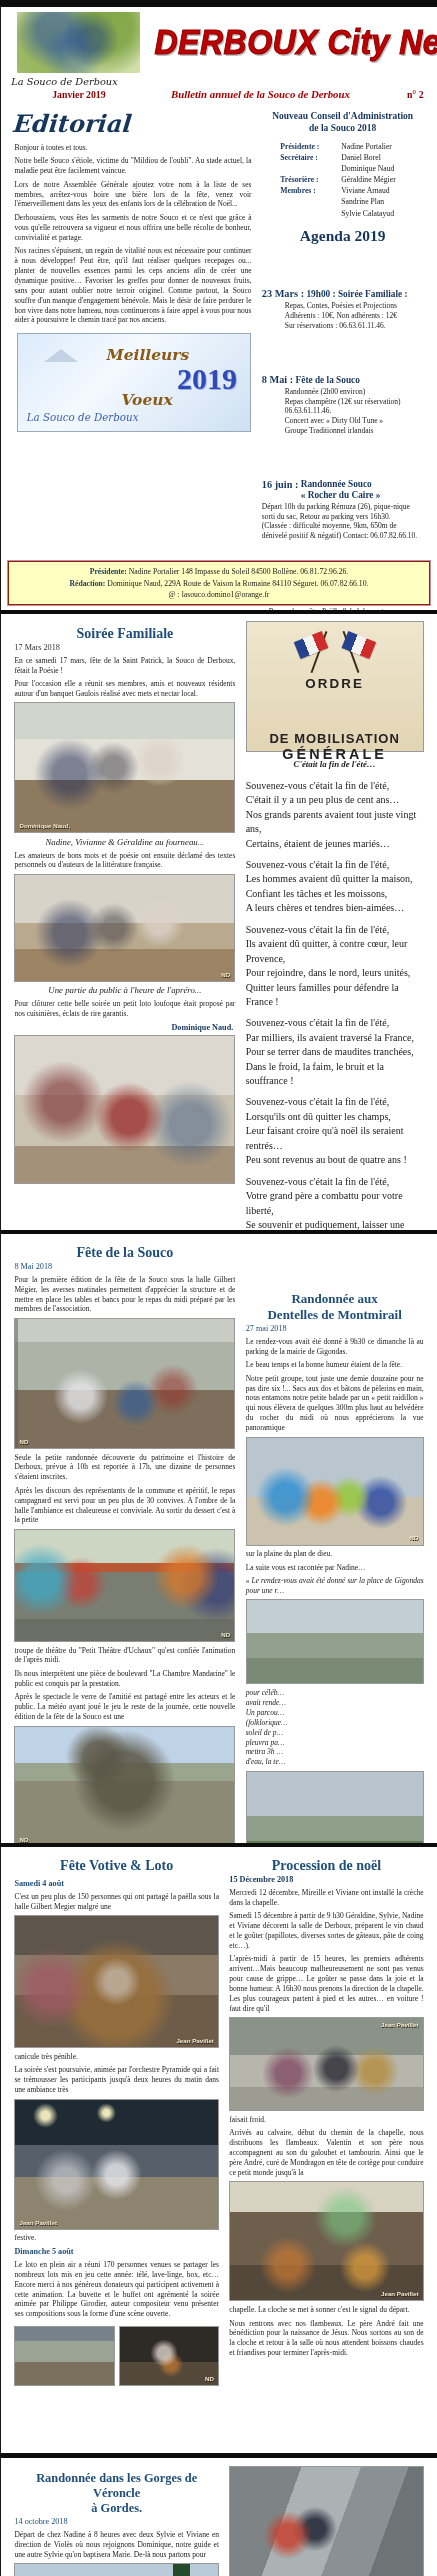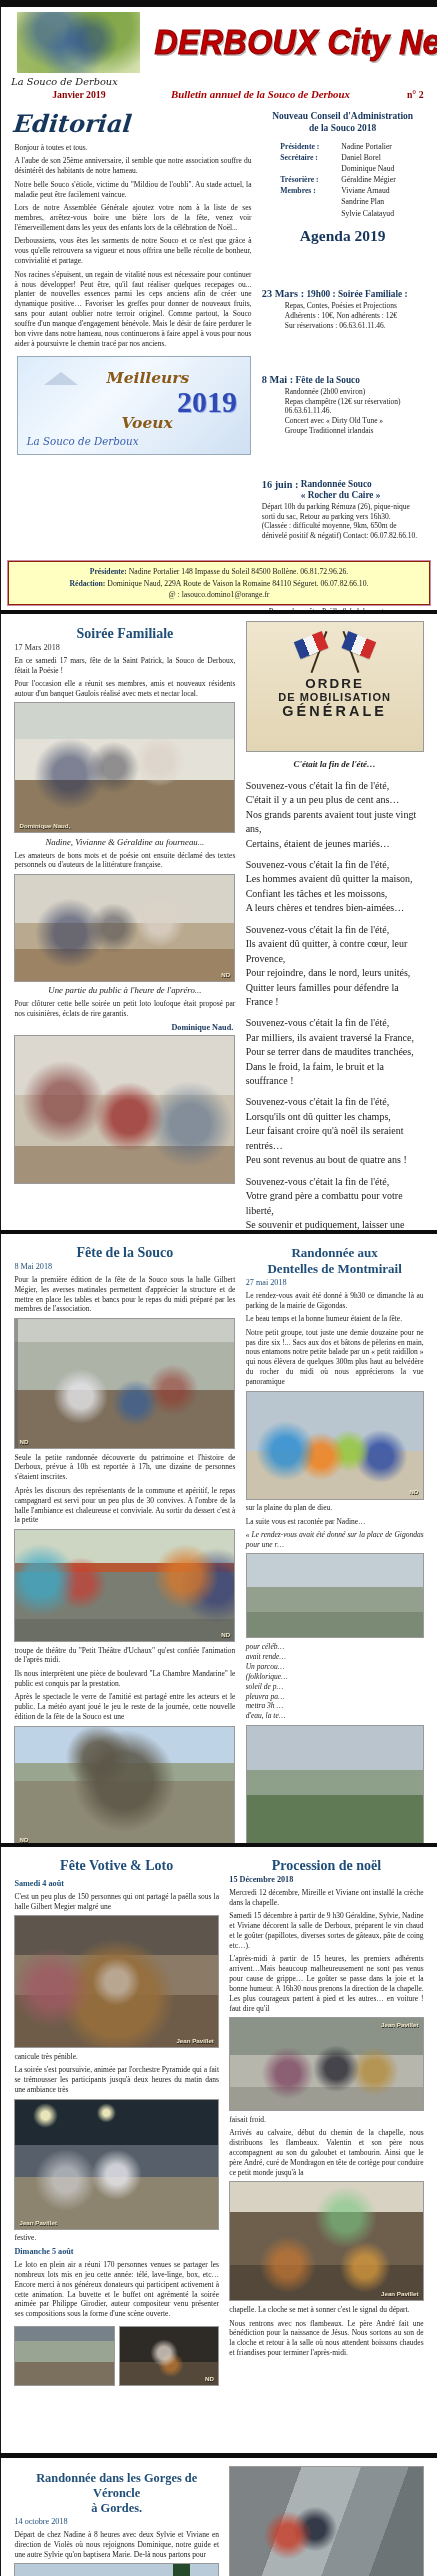--- a/index.html
+++ b/index.html
@@ -68,21 +68,21 @@
   .ph-loto:before{content:"";position:absolute;inset:0;
      background:radial-gradient(circle at 22% 45%, rgba(120,40,40,.6) 0 10%, transparent 22%),
      radial-gradient(circle at 52% 55%, rgba(150,30,30,.7) 0 12%, transparent 25%),
      radial-gradient(circle at 80% 60%, rgba(60,90,130,.5) 0 10%, transparent 22%);}
   .ph-poster{height:129px;background:linear-gradient(180deg,#efe6ce,#e2d5b4);}
   .flagL,.flagR{position:absolute;top:13.4px;width:30px;height:17.5px;background:linear-gradient(90deg,#25408f 0 33%,#f4f4f4 33% 66%,#cf2b2b 66%);box-shadow:0 0.5px 1px rgba(0,0,0,.4);}
   .flagL{left:49px;transform:rotate(-22deg);} .flagR{right:49px;transform:rotate(22deg);}
   .pole1,.pole2{position:absolute;top:7.2px;width:1.5px;height:44px;background:#3a2d1a;}
   .pole1{left:71px;transform:rotate(20deg);} .pole2{right:71px;transform:rotate(-20deg);}
   .poster-l1{margin-top:54px;font-family:"Liberation Sans",sans-serif;font-weight:900;font-size:13.4px;letter-spacing:2.1px;text-align:center;color:#222;}
-  .poster-l2{font-family:"Liberation Sans",sans-serif;font-weight:900;font-size:11px;letter-spacing:1px;text-align:center;color:#222;}
+  .poster-l2{font-family:"Liberation Sans",sans-serif;font-weight:900;font-size:13px;letter-spacing:1px;text-align:center;color:#222;margin-top:40px;}
   .poster-l3{font-family:"Liberation Sans",sans-serif;font-weight:900;font-size:14.4px;letter-spacing:3.1px;text-align:center;color:#222;}
   .poem{font-size:10px;line-height:1.45;margin-top:10px;}
   .stanza{white-space:pre-line;margin:0 0 6.7px;}
   .poem-title{font-weight:bold;font-style:italic;text-align:center;font-size:8.8px;margin:6.2px 0 1px;}
   .sketch{height:108px;border:none;background:#fff;}
   .ph-stage{height:111px;background:linear-gradient(180deg,#cdd6c2 0 30%,#b75a33 30% 38%,#7a7d72 38% 80%,#6b6e64 80%);}
   .ph-stage:before{content:"";position:absolute;inset:0;background:
      radial-gradient(circle at 12% 45%, rgba(60,170,200,.75) 0 8%, transparent 18%),
      radial-gradient(circle at 30% 48%, rgba(200,60,50,.7) 0 7%, transparent 16%),
      radial-gradient(circle at 78% 42%, rgba(220,120,40,.75) 0 8%, transparent 18%),
@@ -158,21 +158,20 @@
     <div class="subrow">
       <div class="issue-date">Janvier 2019</div>
       <div class="mast-sub">Bulletin annuel de la Souco de Derboux</div>
       <div class="issue-no">n° 2</div>
     </div>
 
     <div class="cols" style="margin-top:1px;">
       <div style="flex:0 0 47%;">
         <div class="edit-title">Editorial</div>
         <p class="j">Bonjour à toutes et tous.</p>
-        <p class="j">A l'aube de son 25ème anniversaire, il semble que notre association souffre du désintérêt des habitants de notre hameau.</p>
         <p class="j">Notre belle Souco s'étiole, victime du "Mildiou de l'oubli". Au stade actuel, la maladie peut être facilement vaincue.</p>
         <p class="j">Lors de notre Assemblée Générale ajoutez votre nom à la liste de ses membres, arrêtez-vous boire une bière lors de la fête, venez voir l'émerveillement dans les yeux des enfants lors de la célébration de Noël...</p>
         <p class="j">Derboussiens, vous êtes les sarments de notre Souco et ce n'est que grâce à vous qu'elle retrouvera sa vigueur et nous offrira une belle récolte de bonheur, convivialité et partage.</p>
         <p class="j">Nos racines s'épuisent, un regain de vitalité nous est nécessaire pour continuer à nous développer! Peut être, qu'il faut réaliser quelques recepages ou... planter de nouvelles essences parmi les ceps anciens afin de créer une dynamique positive… Favoriser les greffes pour donner de nouveaux fruits, sans pour autant oublier notre terroir originel. Comme partout, la Souco souffre d'un manque d'engagement bénévole. Mais le désir de faire perdurer le bon vivre dans notre hameau, nous continuerons à faire appel à vous pour nous aider à poursuivre le chemin tracé par nos anciens.</p>
         <div class="voeux">
           <div class="voeux-house"></div>
           <span class="voeux-w1">Meilleurs</span>
           <span class="voeux-w2">Voeux</span>
           <span class="voeux-year">2019</span>
           <span class="voeux-brand">La Souco de Derboux</span>
@@ -358,21 +357,21 @@
         <div class="photo ph-stage">
           <span class="credit cr-br">ND</span>
         </div>
         <p class="j">troupe de théâtre du "Petit Théâtre d'Uchaux" qu'est confiée l'animation de l'après midi.</p>
         <p class="j">Ils nous interprètent une pièce de boulevard "La Chambre Mandarine" le public est conquis par la prestation.</p>
         <p class="j">Après le spectacle le verre de l'amitié est partagé entre les acteurs et le public. La météo ayant joué le jeu le reste de la journée, cette nouvelle édition de la fête de la Souco est une</p>
         <div class="photo ph-ruins">
           <span class="credit cr-bl">ND</span>
         </div>
       </div>
-      <div style="flex:1;">
+      <div style="flex:1;margin-top:46px;">
         <div class="sect-title" style="white-space:pre-line;font-size:13px;">Randonnée aux
 Dentelles de Montmirail</div>
         <div class="sect-date">27 mai 2018</div>
         <p class="j">Le rendez-vous avait été donné à 9h30 ce dimanche là au parking de la mairie de Gigondas.</p>
         <p class="j">Le beau temps et la bonne humeur étaient de la fête.</p>
         <p class="j">Notre petit groupe, tout juste une demie douzaine pour ne pas dire six !... Sacs aux dos et bâtons de pèlerins en main, nous entamons notre petite balade par un « petit raidillon » qui nous élèvera de quelques 300m plus haut au belvédère du rocher du midi où nous apprécierons la vue panoramique</p>
         <div class="photo ph-group">
           <span class="credit cr-br">ND</span>
         </div>
         <p class="j">sur la plaine du plan de dieu.</p>

